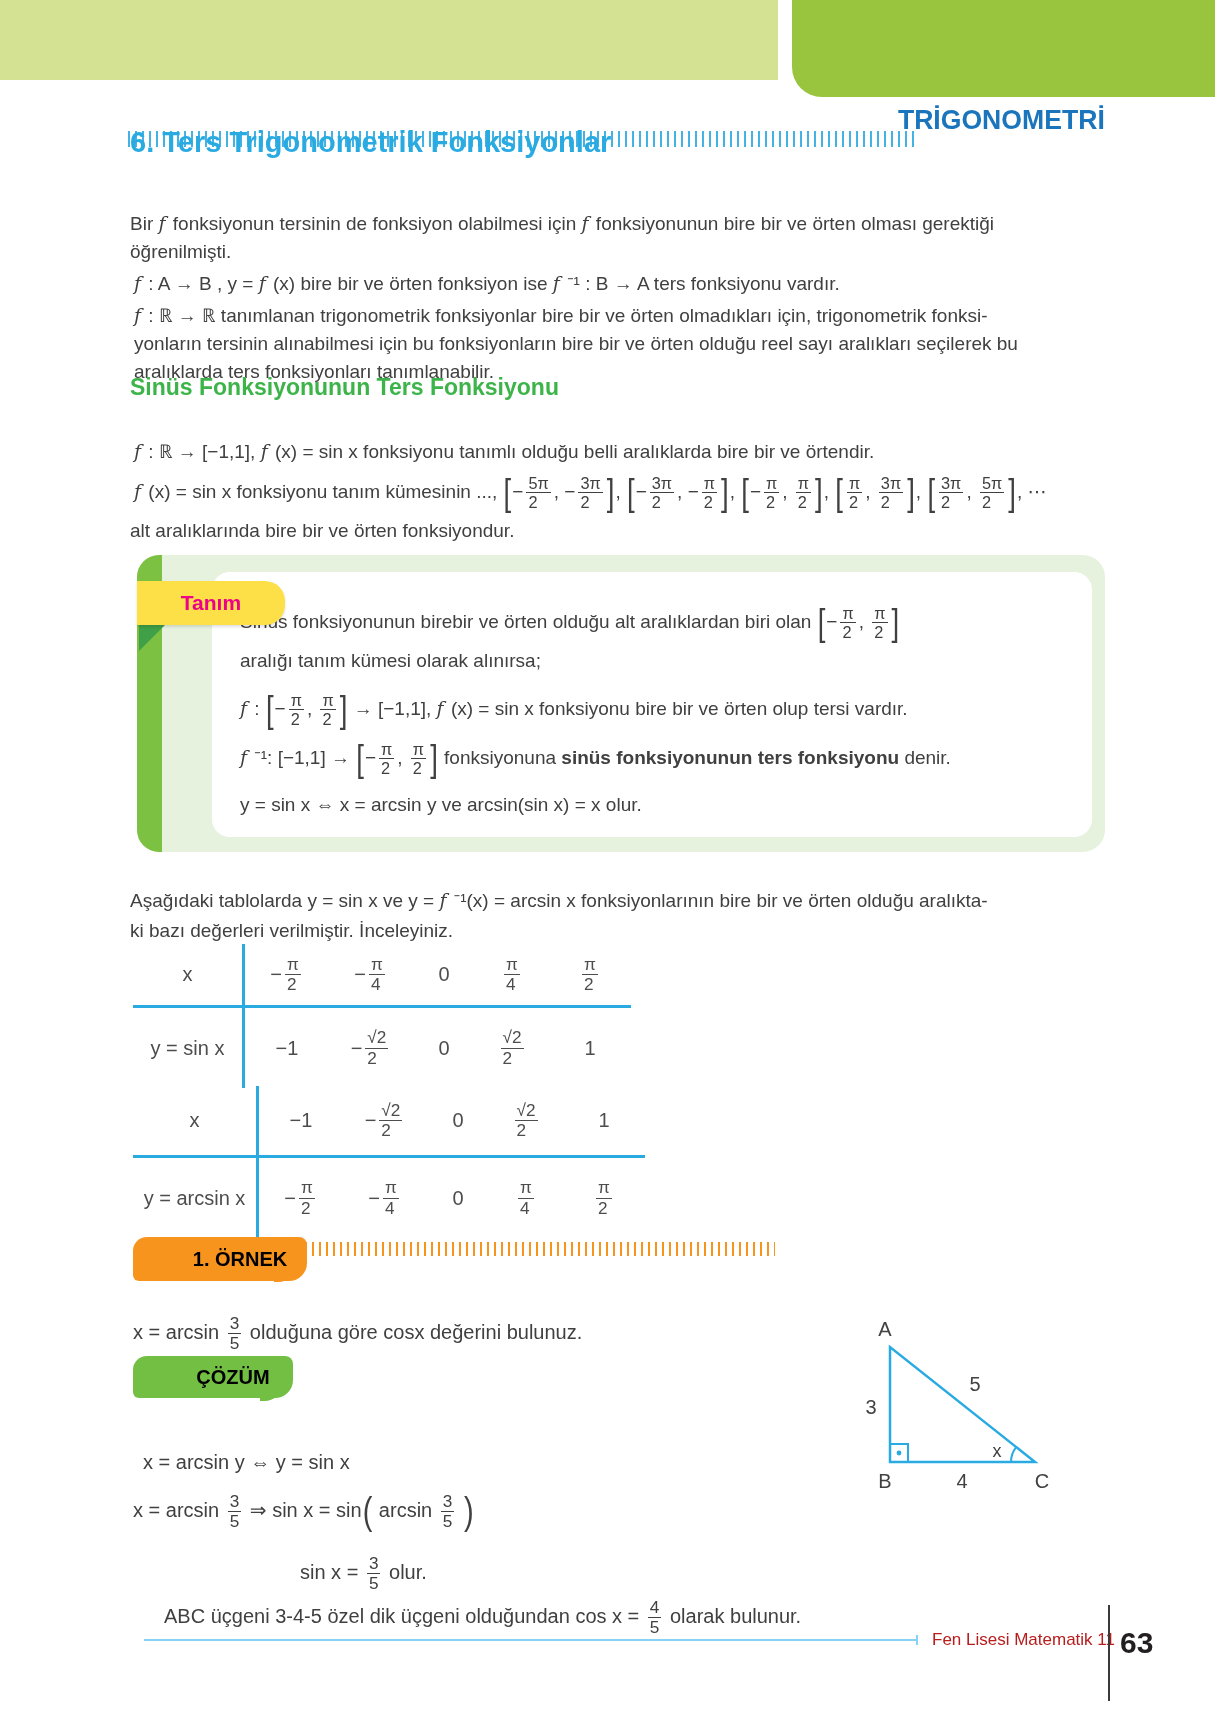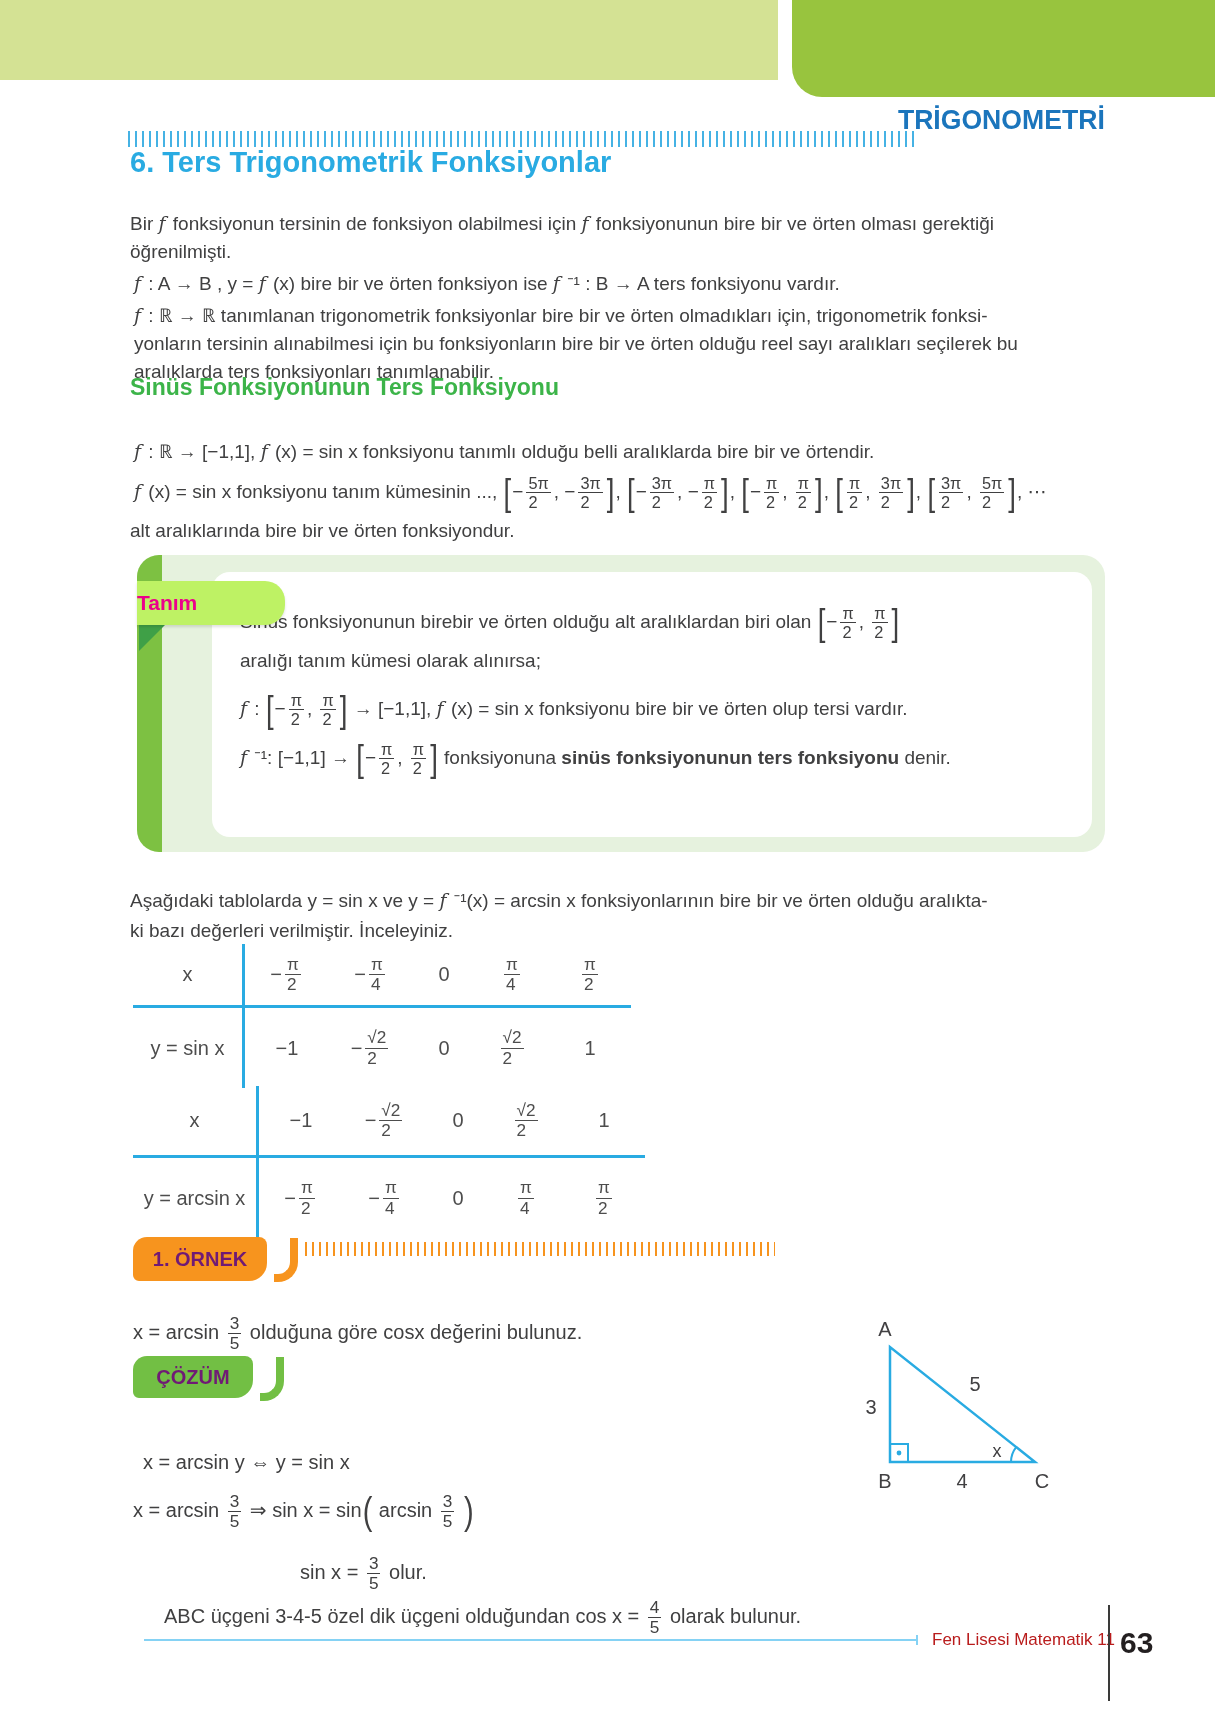--- a/index.html
+++ b/index.html
@@ -10,21 +10,21 @@
   .topbar{position:absolute;left:0;top:0;width:778px;height:80px;background:#d4e294;}
   .topbox{position:absolute;left:792px;top:0;width:423px;height:97px;background:#98c43e;
           border-radius:0 0 0 30px;}
 
   
   .hdr-dots{position:absolute;left:128px;top:131px;width:790px;height:16px;
     background:repeating-linear-gradient(90deg,#45b2e4 0,#45b2e4 2px,transparent 2px,transparent 7px);}
   .hdr-title{position:absolute;right:110px;top:104px;font-size:28px;font-weight:bold;color:#1b75bc;
     transform:scaleX(0.95);transform-origin:right;letter-spacing:0px;}
 
-  .sec-title{position:absolute;left:130px;top:146px;margin:0;font-size:29px;font-weight:bold;color:#29abe2;}
+  .sec-title{position:absolute;left:130px;top:126px;margin:0;font-size:29px;font-weight:bold;color:#29abe2;}
 
   .txt{position:absolute;font-size:19px;line-height:28px;white-space:nowrap;color:#404041;}
   .p1{left:130px;top:190px;}
   .p2{left:134px;top:250px;}
   .p3{left:134px;top:282px;}
 
   .green-head{position:absolute;left:130px;top:374px;margin:0;font-size:23px;font-weight:bold;color:#3cb449;}
   .s1{left:134px;top:418px;}
   .s2{left:134px;top:448px;line-height:48px;}
   .s3{left:130px;top:498px;}
@@ -36,22 +36,22 @@
   .frac .fd{padding:0 2px;}
   .mf{font-family:"DejaVu Serif",serif;font-style:italic;margin-right:2px;}
   .tb{display:inline-block;font-size:1.45em;vertical-align:middle;transform:scaleY(1.35);
       font-weight:300;padding:0 1px;line-height:1;}
 
   
   .tanim{position:absolute;left:137px;top:555px;width:968px;height:297px;background:#e6f2de;
          border-radius:22px;}
   .tanim-strip{position:absolute;left:0;top:0;width:25px;height:100%;background:#7dc142;
          border-radius:22px 0 0 22px;}
-  .tanim-tab{position:absolute;left:0;top:26px;width:148px;height:44px;background:#bef264;
-         border-radius:0 20px 20px 0;display:flex;align-items:center;justify-content:flex-start;
+  .tanim-tab{position:absolute;left:0;top:26px;width:148px;height:44px;background:#fde047;
+         border-radius:0 20px 20px 0;display:flex;align-items:center;justify-content:center;
          box-shadow:0 2px 3px rgba(0,0,0,0.12);z-index:2;}
   .tanim-tab span{color:#ec008c;font-weight:bold;font-size:21px;}
   .tanim-fold{position:absolute;left:2px;top:70px;width:0;height:0;
          border-left:26px solid #3fa047;border-bottom:26px solid transparent;}
   .tanim-panel{position:absolute;left:75px;top:17px;right:13px;bottom:15px;background:#fff;
          border-radius:18px;padding:22px 28px;font-size:19px;white-space:nowrap;}
   .tanim-panel .ml{margin:9px 0;line-height:38px;}
 
   .pt{left:130px;top:866px;line-height:30px;}
 
@@ -60,21 +60,21 @@
   .tbl1{left:133px;top:944px;grid-template-columns:112px 84px 84px 62px 74px 82px;
         grid-template-rows:64px 80px;}
   .tbl2{left:133px;top:1086px;grid-template-columns:126px 84px 84px 62px 74px 82px;
         grid-template-rows:72px 80px;}
   .vtbl .c{display:flex;align-items:center;justify-content:center;}
   .vtbl .lbl{border-right:3px solid #29abe2;}
   .vtbl .hl{border-bottom:3px solid #29abe2;}
 
   
   .badge{position:absolute;display:flex;align-items:center;justify-content:center;
-         color:#701a75;font-weight:bold;font-size:20px;}
+         color:#000000;font-weight:bold;font-size:20px;padding-left:40px;}
   .badge-orange{left:133px;top:1237px;width:134px;height:44px;background:#f7941e;
          border-radius:14px 8px 18px 6px;}
   .hook{position:absolute;width:16px;height:36px;
         border-right:8px solid;border-bottom:8px solid;border-radius:0 0 20px 0;}
   .hook-orange{left:274px;top:1238px;color:#f7941e;border-color:#f7941e;}
   .dots-orange{position:absolute;left:305px;top:1242px;width:470px;height:14px;
     background:repeating-linear-gradient(90deg,#f7941e 0,#f7941e 2px,transparent 2px,transparent 7px);}
   .badge-green{left:133px;top:1356px;width:120px;height:42px;background:#72bf44;
          border-radius:14px 8px 18px 6px;}
   .hook-green{left:260px;top:1357px;color:#72bf44;border-color:#72bf44;}
@@ -168,20 +168,21 @@
             <span class="fn">π</span>
             <span class="fd">2</span>
           </span><span class="tb">]</span> → [−1,1], <span class="mf">f</span> (x) = sin x fonksiyonu bire bir ve örten olup tersi vardır.</div>
       <div class="ml"><span class="mf">f</span> ⁻¹: [−1,1] → <span class="tb">[</span>−<span class="frac">
             <span class="fn">π</span>
             <span class="fd">2</span>
           </span>, <span class="frac">
             <span class="fn">π</span>
             <span class="fd">2</span>
           </span><span class="tb">]</span>  fonksiyonuna <b>sinüs fonksiyonunun ters fonksiyonu</b> denir.</div>
+      <div class="ml">y = sin x ⇔ x = arcsin y  ve  arcsin(sin x) = x  olur.</div>
     </div>
   </div>
 
   <p class="txt pt">Aşağıdaki tablolarda  y = sin x  ve  y = <span class="mf">f</span> ⁻¹(x) = arcsin x  fonksiyonlarının bire bir ve örten olduğu aralıkta-<br>ki bazı değerleri verilmiştir. İnceleyiniz.</p>
 
   <div class="vtbl tbl1">
     <div class="c lbl hl">x</div>
     <div class="c hl">−<span class="frac">
           <span class="fn">π</span>
           <span class="fd">2</span>

